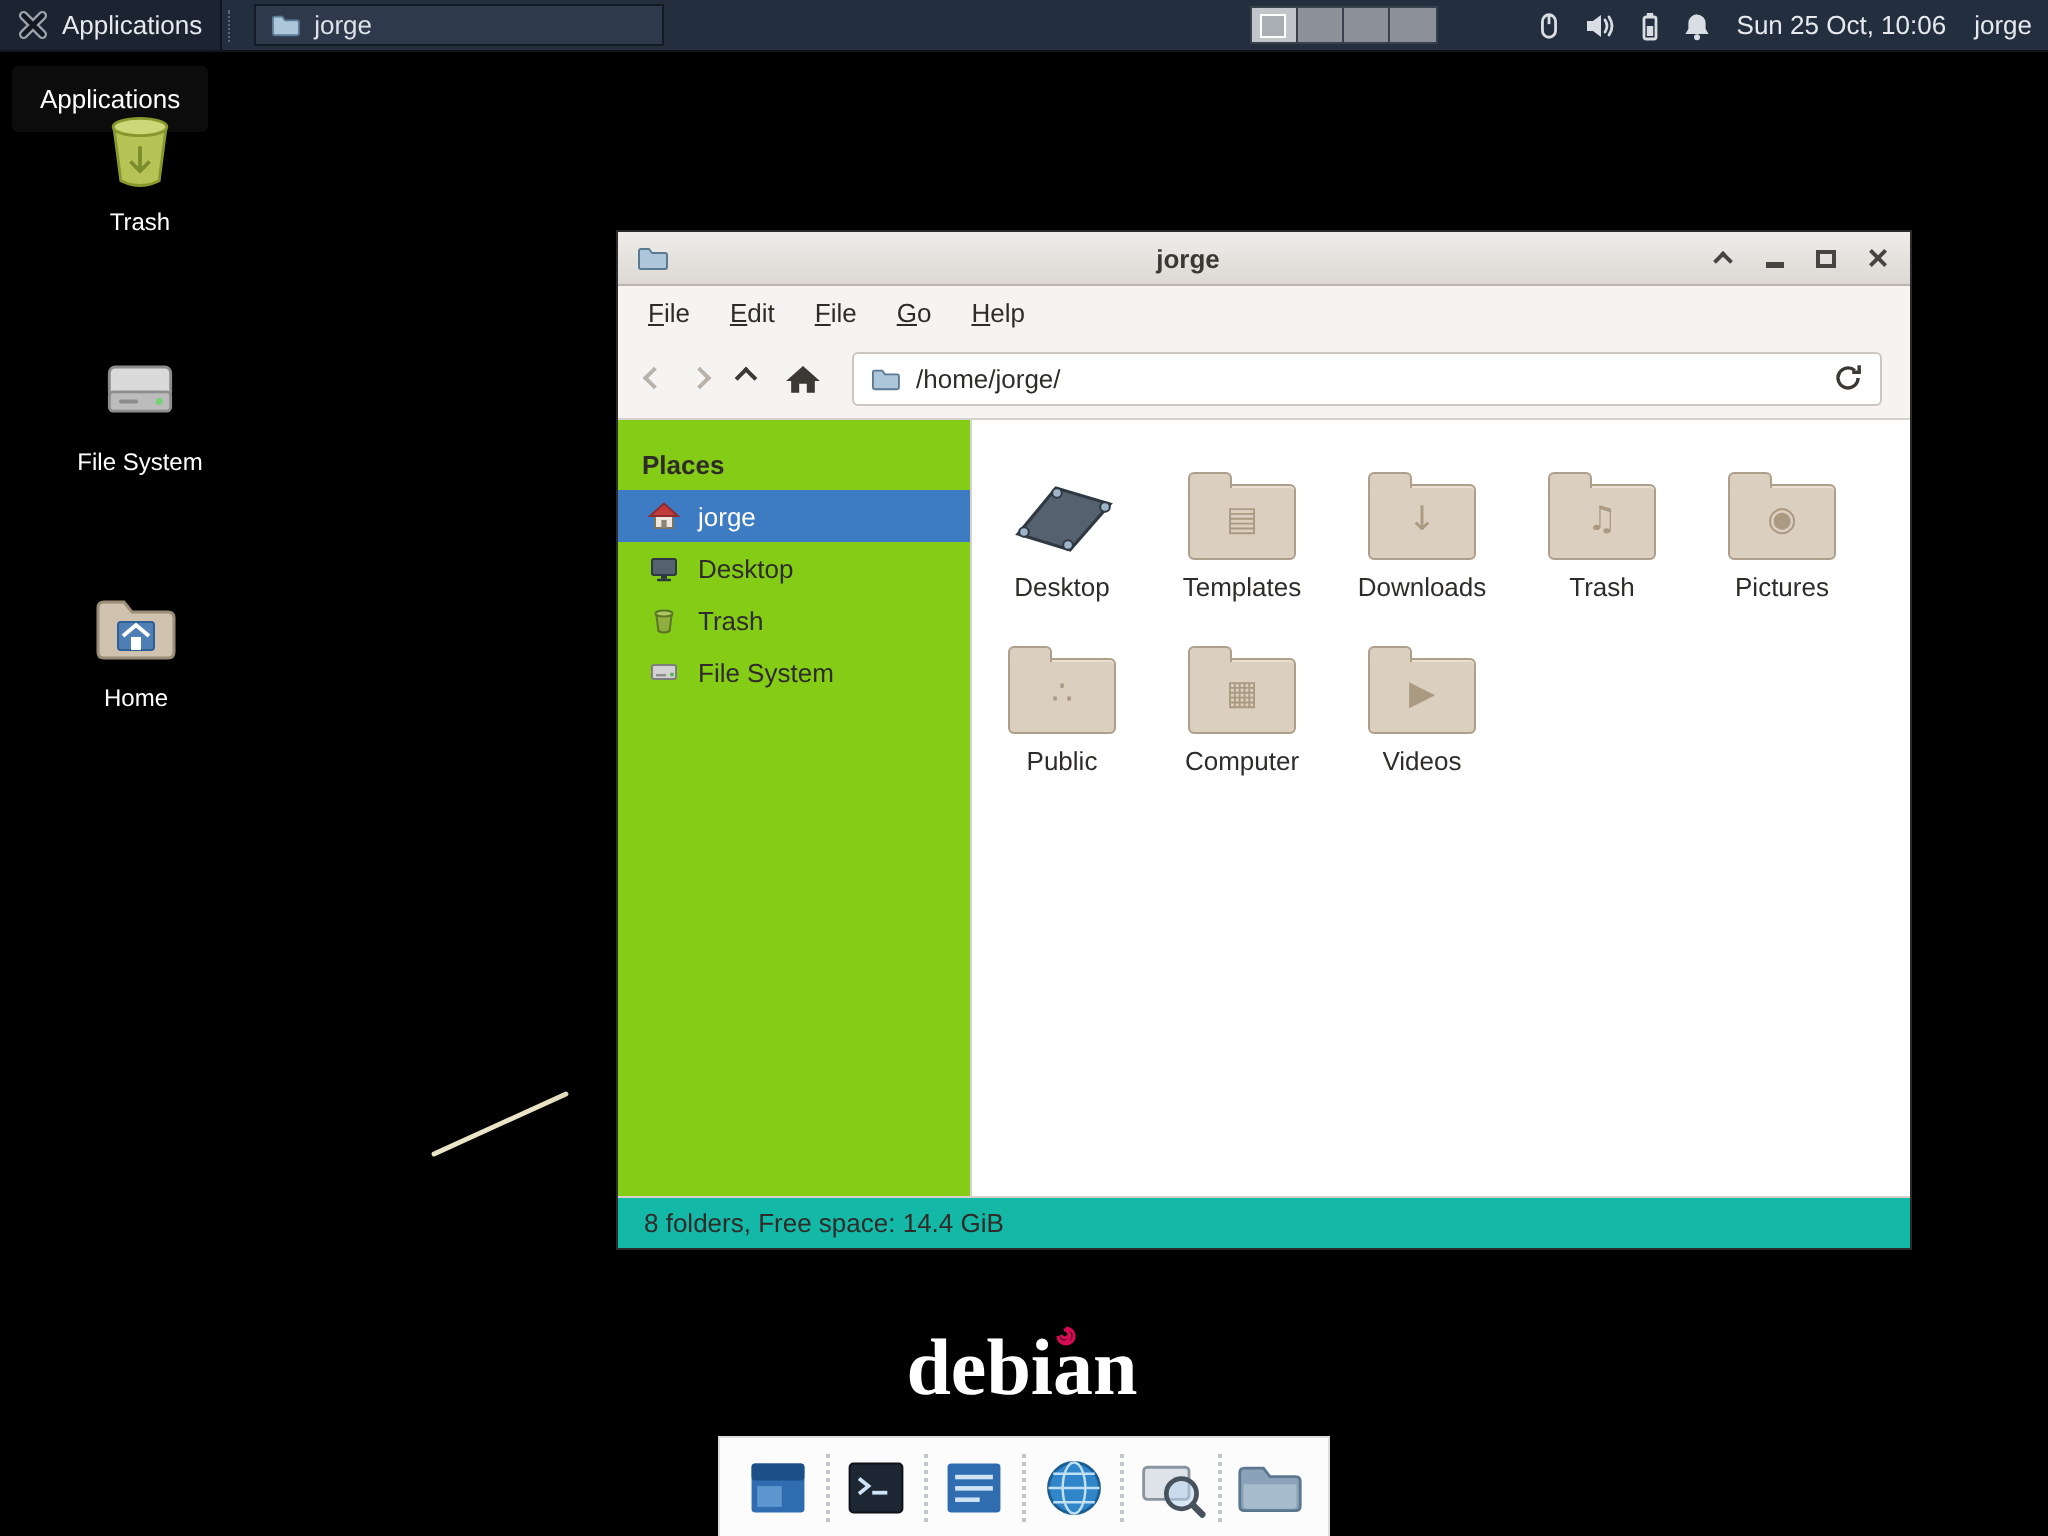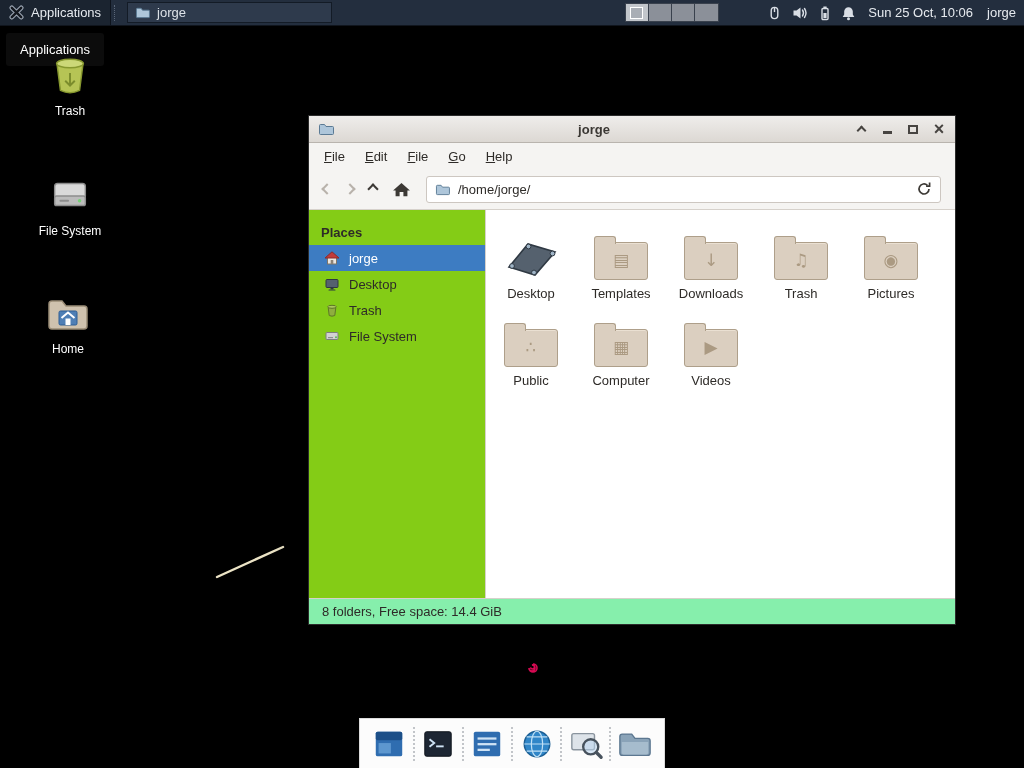--- a/index.html
+++ b/index.html
@@ -100,21 +100,21 @@
   .file .iconbox { height:54px; display:flex; align-items:flex-end; justify-content:center; }
   .file .lbl { margin-top:6px; }
   .folder { position:relative; width:54px; height:38px; background:#dbcfc0;
     border:1px solid #ae9f8a; border-radius:2px 3px 3px 3px;
     box-shadow:inset 0 1px 0 #eae0d2; }
   .folder::before { content:""; position:absolute; top:-7px; left:-1px; width:20px; height:7px;
     background:#dbcfc0; border:1px solid #ae9f8a; border-bottom:none; border-radius:3px 3px 0 0; }
   .emblem { position:absolute; left:50%; top:50%; transform:translate(-50%,-52%);
     color:#ab9a82; font-size:17px; line-height:1; font-family:"DejaVu Sans", sans-serif; }
 
-  .statusbar { height:26px; background:#86efac; border-top:1px solid #d6d1cb;
+  .statusbar { height:26px; background:#14b8a6; border-top:1px solid #d6d1cb;
     display:flex; align-items:center; padding:0 13px; font-size:13px; }
 
   
   .dock { position:absolute; left:359px; bottom:0; width:306px; height:50px;
     background:#fcfcfc; border:1px solid #dcdcdc; border-bottom:none;
     display:flex; align-items:center; justify-content:space-between; padding:0 10px; }
   .dock-sep { width:0; height:34px; border-left:2px dotted #c2c5c9; }
   .dock-item { display:flex; align-items:center; justify-content:center; width:38px; height:40px; }
 </style>
 </head>
@@ -378,20 +378,21 @@
       </div>
     </div>
   </div>
 
   <div class="statusbar">
     <span>8 folders, Free space: 14.4 GiB</span>
   </div>
 </div>
 
 <div class="debian">
+  <span>debian</span>
   <svg class="swirl" width="12" height="12" viewBox="0 0 12 12">
     <path d="M6 2 a4 4 0 1 1 -4 4 a3 3 0 1 0 3 -3 a2 2 0 1 1 -1.5 2.4" fill="none" stroke="#d70a53" stroke-width="1.6"></path>
   </svg>
 </div>
 
 <div class="dock">
 
   <div class="dock-item">
     <svg width="34" height="34" viewBox="0 0 36 36">
       <rect x="4" y="5" width="28" height="26" rx="2" fill="#2f6db0"></rect>

